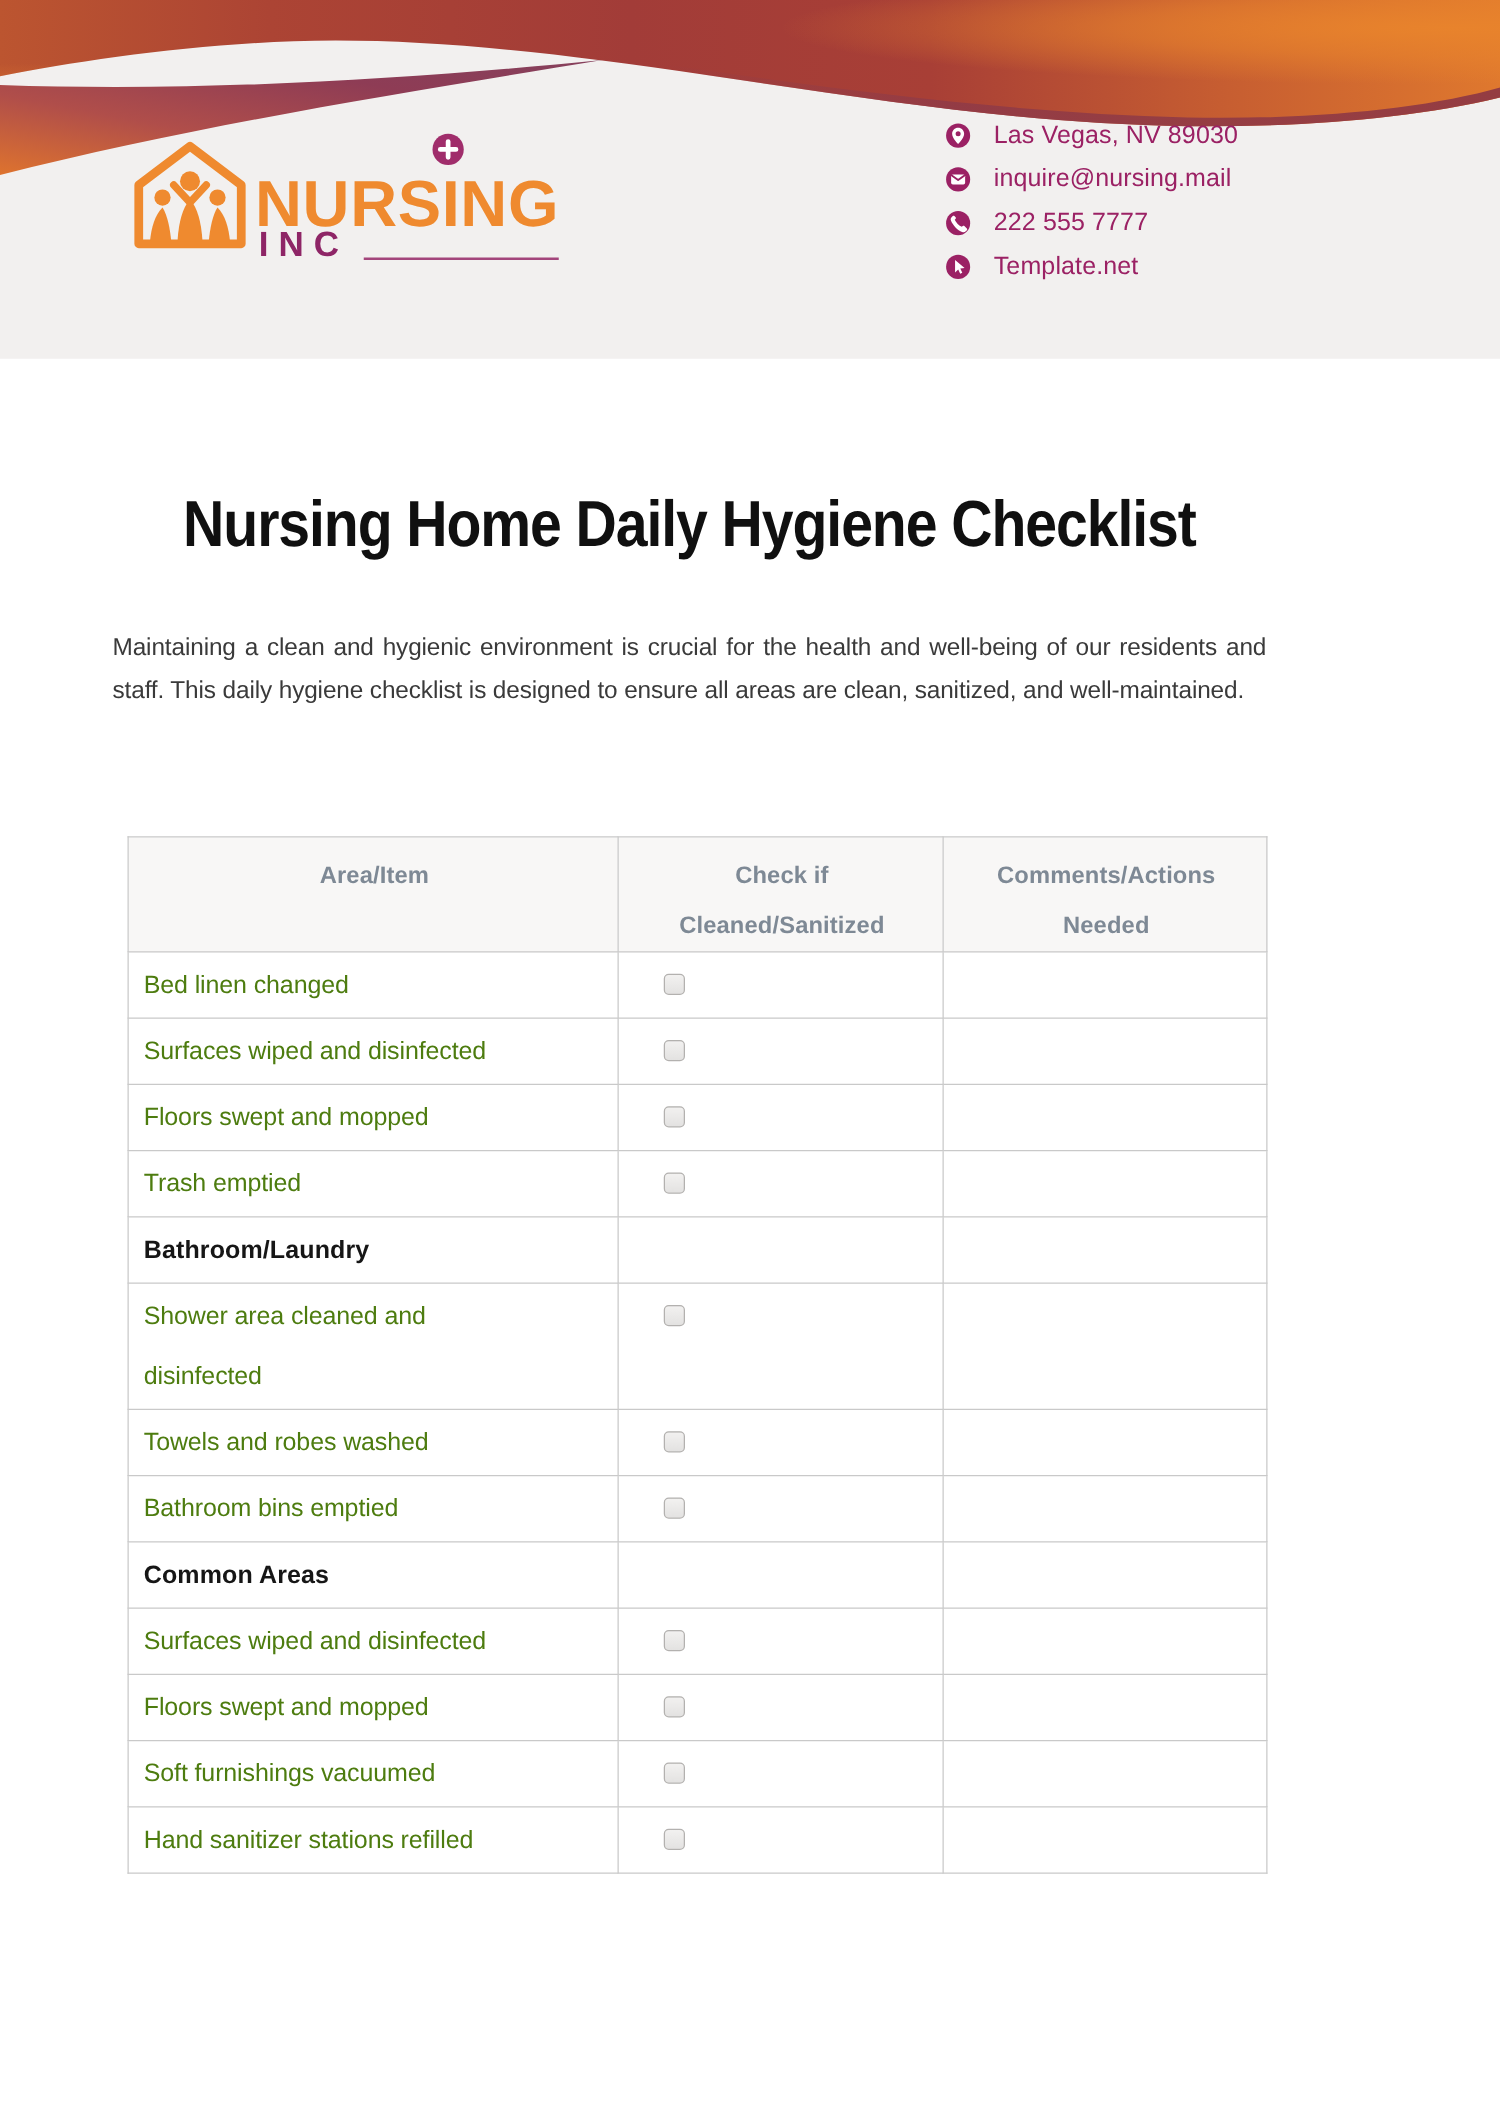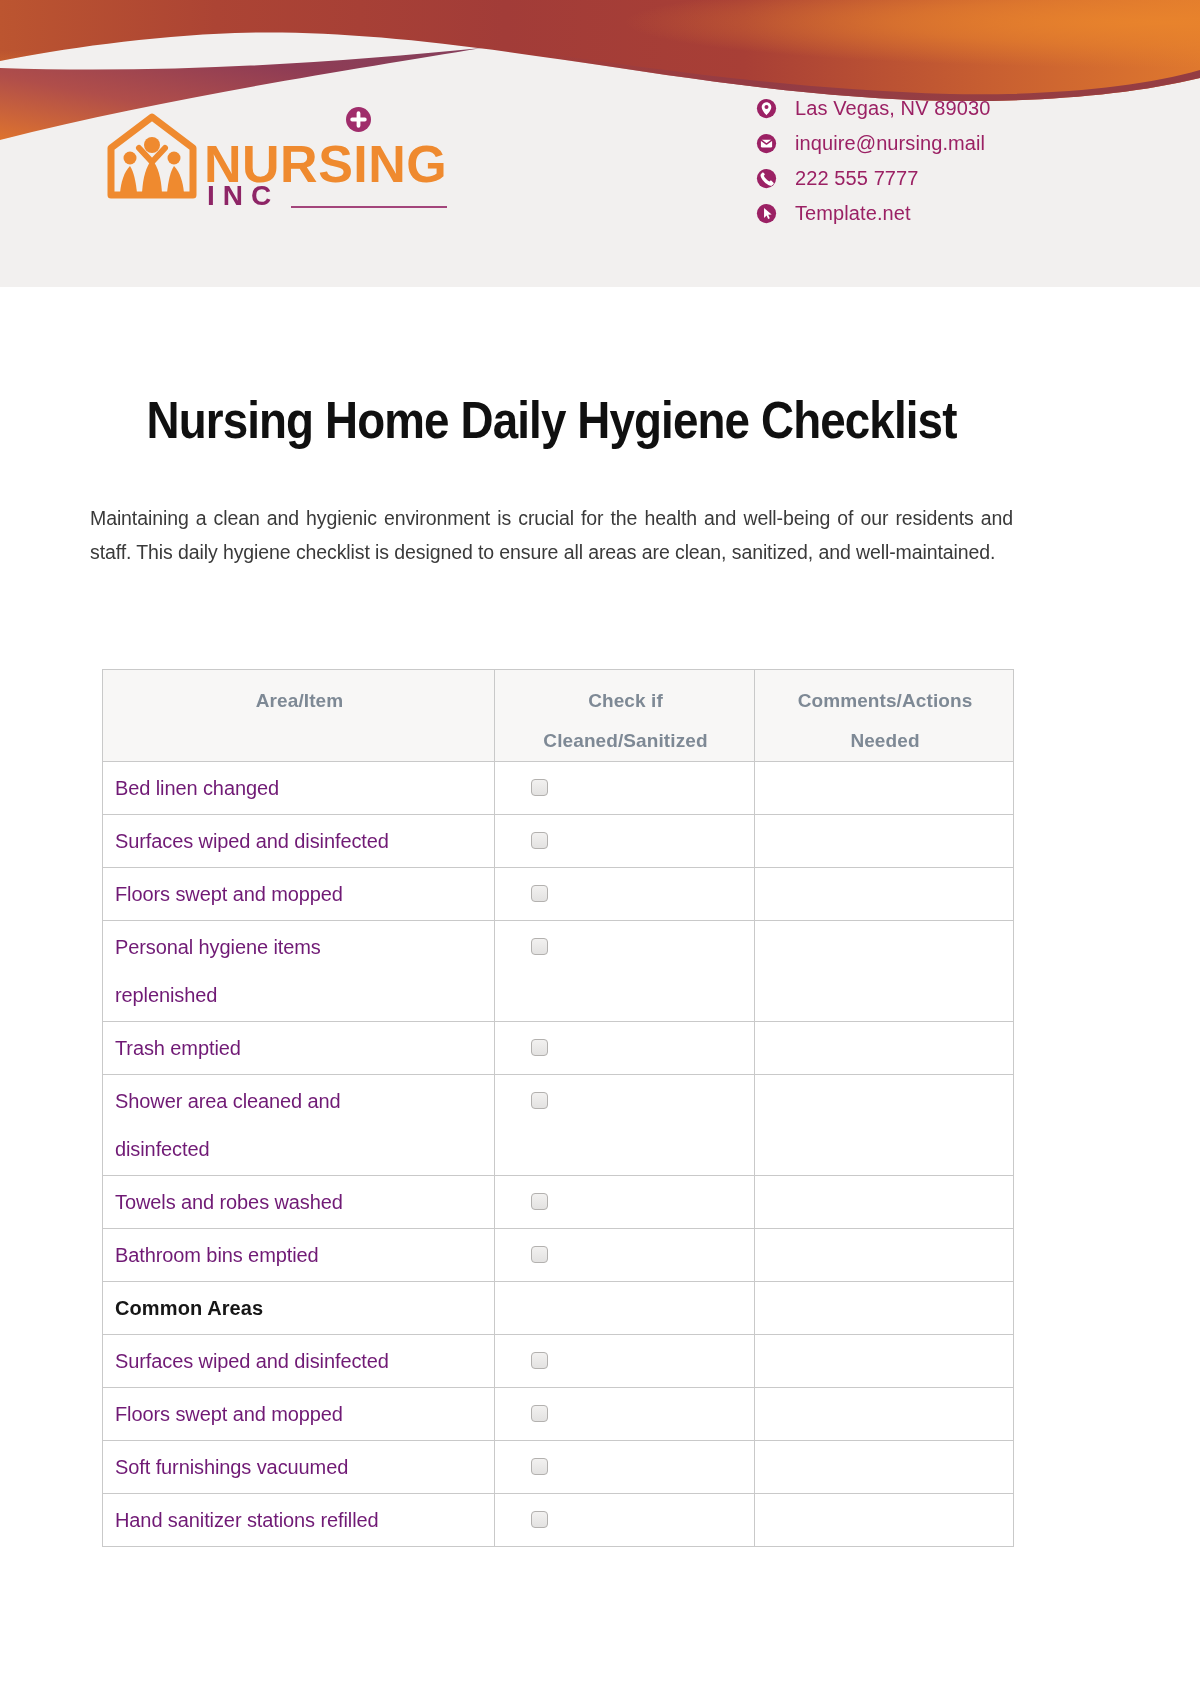--- a/index.html
+++ b/index.html
@@ -41,21 +41,21 @@
   table.checklist{
     position:absolute;top:669px;left:102px;width:911px;border-collapse:collapse;table-layout:fixed;
   }
   table.checklist td,table.checklist th{border:1px solid var(--table_border,#C9C9C9);box-sizing:border-box;}
   table.checklist th{
     height:92px;vertical-align:top;padding:11px 10px 0 12px;background:var(--table_header_bg,#F8F7F6);
     color:var(--table_header_text,#7E8995);font-size:19px;font-weight:bold;text-align:center;
     line-height:40px;white-space:pre-line;letter-spacing:0.1px;
   }
   table.checklist td{
-    vertical-align:top;padding:2px 12px;font-size:20px;line-height:48px;color:#701a75;background:#fff;
+    vertical-align:top;padding:2px 12px;font-size:20px;line-height:48px;color:#4d7c0f;background:#fff;
     white-space:pre-line;letter-spacing:-0.1px;
   }
   tr.section td.c-label{font-weight:bold;color:#161616;letter-spacing:0.1px;}
   td.c-check{padding:0;}
   .checkbox{
     width:17px;height:17px;margin:15px 0 0 24px;border:1.5px solid #B3B1AF;border-radius:4px;
     background:linear-gradient(#F2F1F0,#E3E2E1);box-sizing:border-box;
   }
 </style>
 </head>
@@ -193,28 +193,27 @@
           <td class="c-label">Surfaces wiped and disinfected</td>
           <td class="c-check"><div class="checkbox" role="checkbox" aria-checked="false"></div></td>
           <td class="c-comment"></td>
         </tr>
         <tr class="item">
           <td class="c-label">Floors swept and mopped</td>
           <td class="c-check"><div class="checkbox" role="checkbox" aria-checked="false"></div></td>
           <td class="c-comment"></td>
         </tr>
         <tr class="item">
-          <td class="c-label">Personal hygiene items
-replenished</td>
-          <td class="c-check"><div class="checkbox" role="checkbox" aria-checked="false"></div></td>
-          <td class="c-comment"></td>
-        </tr>
-        <tr class="item">
           <td class="c-label">Trash emptied</td>
           <td class="c-check"><div class="checkbox" role="checkbox" aria-checked="false"></div></td>
+          <td class="c-comment"></td>
+        </tr>
+        <tr class="section">
+          <td class="c-label">Bathroom/Laundry</td>
+          <td class="c-check"></td>
           <td class="c-comment"></td>
         </tr>
         <tr class="item">
           <td class="c-label">Shower area cleaned and
 disinfected</td>
           <td class="c-check"><div class="checkbox" role="checkbox" aria-checked="false"></div></td>
           <td class="c-comment"></td>
         </tr>
         <tr class="item">
           <td class="c-label">Towels and robes washed</td>

